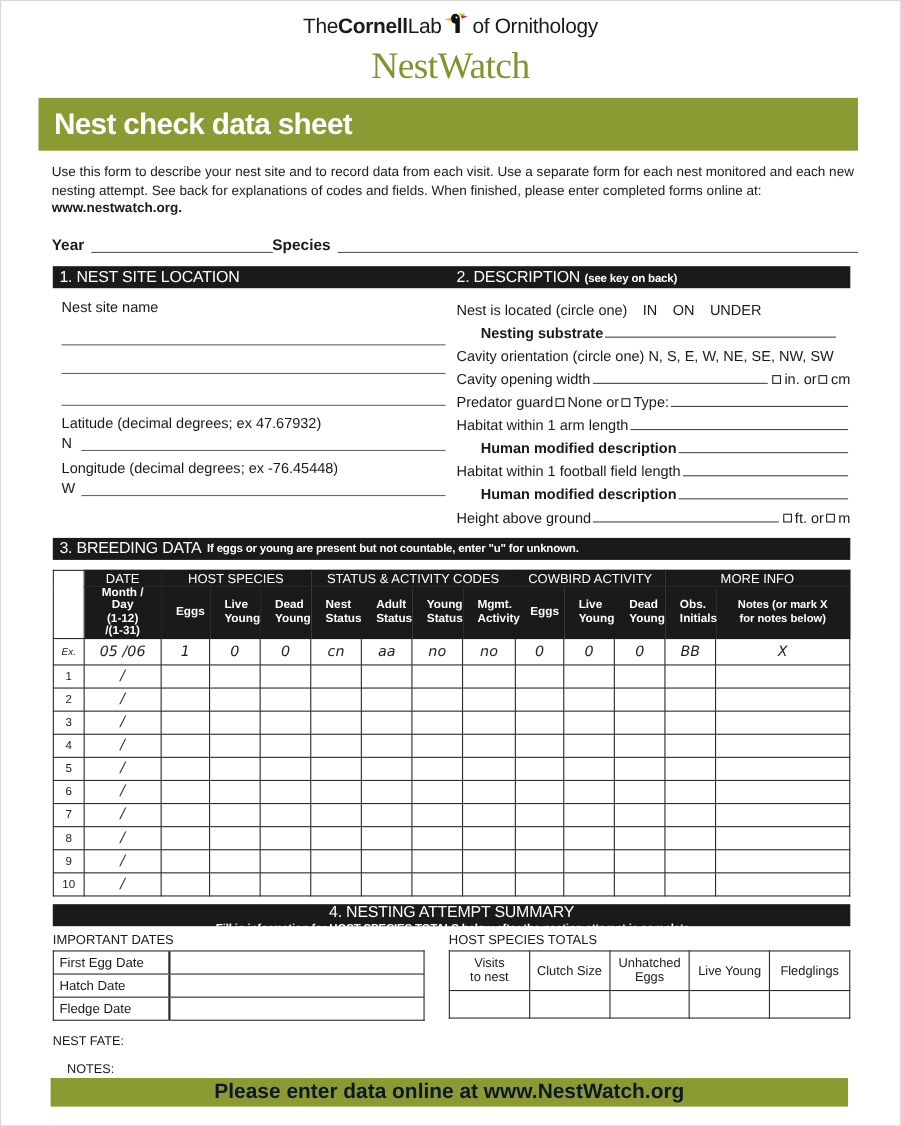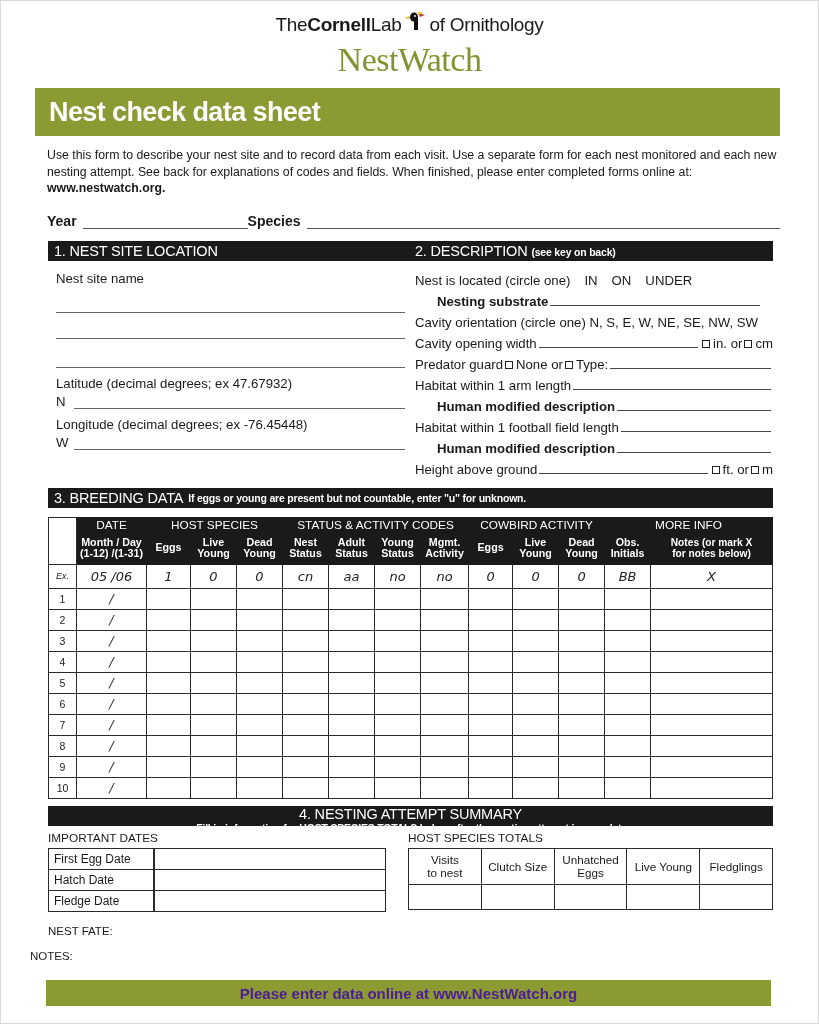--- a/index.html
+++ b/index.html
@@ -91,21 +91,21 @@
   .r-line .u { flex: 1 1 auto; border-bottom: 1px solid #444; height: 13px; margin: 0 2px; }
   .cb { display:inline-block; width: 8px; height: 8px; border: 1.4px solid #222; margin: 0 3px 0 2px; position: relative; top: 0px;}
   .indent { padding-left: 22px; font-weight: bold; }
   .sp { display:inline-block; width: 14px; }
 
   
   .sec3-wrap { margin: 9px 45px 0 47px; }
   table.bd { border-collapse: collapse; width: 100%; table-layout: fixed; }
   table.bd th, table.bd td { border: 1px solid #2a2a2a; }
   .grp-head { background: #1a1a1a; color: #fff; font-size: 11.8px; font-weight: 400; height: 15px; border-color:#1a1a1a !important; }
-  .sub-head { background: #1a1a1a; color: #fff; font-size: 10.7px; font-weight: 700; line-height: 11.5px; height: 32px; border-color:#1a1a1a !important; padding: 0 2px; }
+  .sub-head { background: #1a1a1a; color: #fff; font-size: 10.7px; font-weight: 700; line-height: 11.5px; height: 32px; border-color:#1a1a1a !important; padding: 0 13px; }
   .sub-head.notes { font-size: 10.2px; }
   .corner { background: #fff; border-color: #2a2a2a !important; }
   td.cell { height: 21px; background: #fff; }
   td.rownum { font-size: 10.5px; text-align: center; color: #222; }
   .hand {
     font-family: "DejaVu Sans", sans-serif;
     font-size: 13px; font-style: italic; text-align: center; color: #222;
   }
   td.exnum { font-size: 9px; text-align: center; vertical-align: middle; font-style: italic; }
   td.cell.ex { height: 24px; }
@@ -118,29 +118,29 @@
   .sum-right { flex: 1; }
   .sum-title { font-size: 11.8px; margin-bottom: 3px; }
   table.dates { border-collapse: collapse; width: 100%; table-layout: fixed; }
   table.dates td { border: 1px solid #2a2a2a; height: 21px; font-size: 12px; padding-left: 5px; }
   table.dates td.val { border-left: 2px solid #2a2a2a; }
   table.tot { border-collapse: collapse; width: 100%; table-layout: fixed; }
   table.tot th { border: 1px solid #2a2a2a; font-size: 11.7px; font-weight: 400; line-height: 13px; height: 36px; }
   table.tot td { border: 1px solid #2a2a2a; height: 25px; }
 
   .fate { margin: 13px 45px 0 47px; font-size: 11.5px; }
-  .notes-lbl { margin: 13px 45px 0 29px; font-size: 11.5px; }
+  .notes-lbl { margin: 13px 45px 0 60px; font-size: 11.5px; }
 
   
   .footer-banner {
     position: absolute; left: 45px; right: 47px; bottom: 17px;
     background: #8c9a34; height: 26px;
     display: flex; align-items: center; justify-content: center;
   }
-  .footer-banner span { color: #4c1d95; font-size: 15px; font-weight: 700; }
+  .footer-banner span { color: #0f172a; font-size: 19px; font-weight: 700; }
 </style>
 </head>
 <body>
 
 <div class="page">
 
   <div class="logo-block">
     <div class="logo-line1">
       <span class="logo-the">The</span>
         <span class="logo-cornell">Cornell</span>

